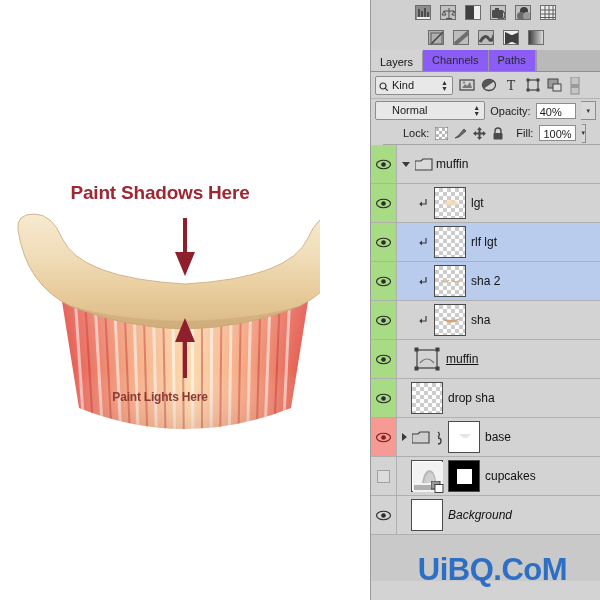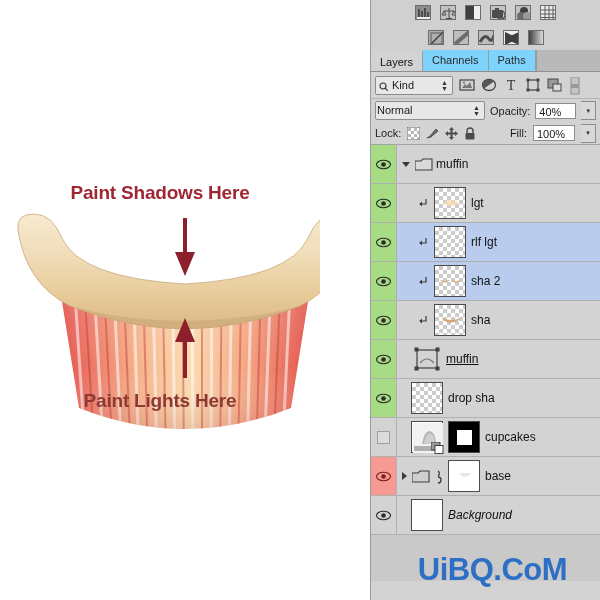--- a/index.html
+++ b/index.html
@@ -27,21 +27,21 @@
   #anno-shadows {
     left: 50%; transform: translateX(-50%);
     top: 182px;
     font-size: 19px;
     color: #9e2733;
     letter-spacing: -0.2px;
   }
   #anno-lights {
     left: 50%; transform: translateX(-50%);
     top: 390px;
-    font-size: 19px;
+    font-size: 12px;
     color: #8e3a33;
     letter-spacing: -0.2px;
   }
   .arrow-line {
     position: absolute;
     width: 4px;
     background: #8e1f2c;
   }
   .arrow-head {
     position: absolute;
@@ -93,21 +93,21 @@
   #tabbar {
     display: flex; align-items: flex-end;
     height: 21px;
     background: #b9b9b9;
     border-bottom: 1px solid #8f8f8f;
   }
   .tab {
     padding: 3px 9px 3px 9px;
     font-size: 11px;
     color: #2a2a2a;
-    background: #7dd3fc;
+    background: #8b5cf6;
     border-right: 1px solid #9a9a9a;
     height: 21px;
     line-height: 15px;
   }
   .tab.active {
     background: #d3d3d3;
     color: #111;
     font-weight: normal;
     border-top: 2px solid #d3d3d3;
   }
@@ -138,40 +138,41 @@
 
   
   #blendrow {
     display: flex; align-items: center;
     height: 23px; padding: 0 4px; gap: 5px;
     background: #d3d3d3;
   }
   #blendsel {
     width: 113px; height: 19px;
     background: #e8e8e8; border: 1px solid #8d8d8d; border-radius: 2px;
-    font-size: 11px; padding: 2px 1px; position: relative;
+    font-size: 11px; padding: 2px 16px; position: relative;
   }
   .lab { font-size: 11px; color: #1a1a1a; }
   .numbox {
     width: 42px; height: 16px;
     background: #ffffff; border: 1px solid #8d8d8d;
     font-size: 11px; padding: 2px 3px; text-align: left;
   }
   .numarrow {
     width: 15px; height: 19px; background: #d8d8d8;
     border: 1px solid #8d8d8d; border-left: none;
     display: flex; align-items: center; justify-content: center;
     font-size: 7px; color: #333;
   }
   
   #lockrow {
     display: flex; align-items: center;
-    height: 23px; padding: 0 4px; gap: 6px;
+    height: 23px; padding: 0 20px; gap: 6px;
     background: #d3d3d3;
     border-bottom: 1px solid #a5a5a5;
+    margin-left: 12px;
   }
   .lockico { width: 13px; height: 13px; position: relative; }
   .spacer { flex: 1; }
 
   
   #layers { background: #d3d3d3; }
   .lrow {
     display: flex; 
     height: 39px;
     border-bottom: 1px solid #b0b0b0;
@@ -686,20 +687,51 @@
           </span>
         </div>
         <div class="lbody">
           <span style="width:4px"></span>
           <span class="thumb"></span>
           <span class="lname">drop sha</span>
         </div>
       </div>
 
       <div class="lrow">
+        <div class="eyecol red">
+          <span class="eyebox">
+            <svg width="15" height="13">
+                <ellipse cx="7.5" cy="6.5" rx="7" ry="4.2" fill="none" stroke="#7d1f1f" stroke-width="1.1"></ellipse>
+                <circle cx="7.5" cy="6.5" r="2.3" fill="#7d1f1f"></circle>
+              </svg>
+          </span>
+        </div>
+        <div class="lbody">
+          <span class="tri"></span>
+          <span class="folder">
+            <svg width="18" height="13">
+                <path d="M0 3 L6 3 L8 1 L17 1 L17 12 L0 12 Z" fill="#cfcfcf" stroke="#3f3f3f" stroke-width="1.1"></path>
+              </svg>
+          </span>
+          <span class="linkico">
+            <svg width="10" height="14">
+                <path d="M5 1 A3 3 0 0 1 5 6" fill="none" stroke="#3a3a3a" stroke-width="1.3"></path>
+                <path d="M5 7 A3 3 0 0 1 5 13" fill="none" stroke="#3a3a3a" stroke-width="1.3"></path>
+              </svg>
+          </span>
+          <span class="thumb white">
+            <svg width="32" height="32" style="position:absolute;left:0;top:0">
+                <path d="M10 12 Q16 20 22 12 Z" fill="#e6e6e6"></path>
+              </svg>
+          </span>
+          <span class="lname">base</span>
+        </div>
+      </div>
+
+      <div class="lrow">
         <div class="eyecol off">
           <span style="width:13px;height:13px;border:1px solid #a0a0a0;background:#dcdcdc;display:block"></span>
         </div>
         <div class="lbody">
           <span style="width:4px"></span>
           <span class="thumb white">
             <svg width="32" height="32" style="position:absolute;left:0;top:0">
               <rect x="1" y="1" width="30" height="30" fill="#f2f2f2"></rect>
               <path d="M10 22 Q12 10 17 9 Q23 9 24 21 Z" fill="#b6b6b6"></path>
               <path d="M12 21 Q14 12 18 11 Q22 12 23 21 Z" fill="#cfcfcf"></path>
@@ -713,51 +745,20 @@
             </span>
           </span>
           <span class="mask">
               <i></i>
             </span>
           <span class="lname">cupcakes</span>
         </div>
       </div>
 
       <div class="lrow">
-        <div class="eyecol red">
-          <span class="eyebox">
-            <svg width="15" height="13">
-                <ellipse cx="7.5" cy="6.5" rx="7" ry="4.2" fill="none" stroke="#7d1f1f" stroke-width="1.1"></ellipse>
-                <circle cx="7.5" cy="6.5" r="2.3" fill="#7d1f1f"></circle>
-              </svg>
-          </span>
-        </div>
-        <div class="lbody">
-          <span class="tri"></span>
-          <span class="folder">
-            <svg width="18" height="13">
-                <path d="M0 3 L6 3 L8 1 L17 1 L17 12 L0 12 Z" fill="#cfcfcf" stroke="#3f3f3f" stroke-width="1.1"></path>
-              </svg>
-          </span>
-          <span class="linkico">
-            <svg width="10" height="14">
-                <path d="M5 1 A3 3 0 0 1 5 6" fill="none" stroke="#3a3a3a" stroke-width="1.3"></path>
-                <path d="M5 7 A3 3 0 0 1 5 13" fill="none" stroke="#3a3a3a" stroke-width="1.3"></path>
-              </svg>
-          </span>
-          <span class="thumb white">
-            <svg width="32" height="32" style="position:absolute;left:0;top:0">
-                <path d="M10 12 Q16 20 22 12 Z" fill="#e6e6e6"></path>
-              </svg>
-          </span>
-          <span class="lname">base</span>
-        </div>
-      </div>
-
-      <div class="lrow">
         <div class="eyecol off">
           <span class="eyebox">
             <svg width="15" height="13">
                 <ellipse cx="7.5" cy="6.5" rx="7" ry="4.2" fill="none" stroke="#2b2b2b" stroke-width="1.1"></ellipse>
                 <circle cx="7.5" cy="6.5" r="2.3" fill="#2b2b2b"></circle>
               </svg>
           </span>
         </div>
         <div class="lbody">
           <span style="width:4px"></span>

